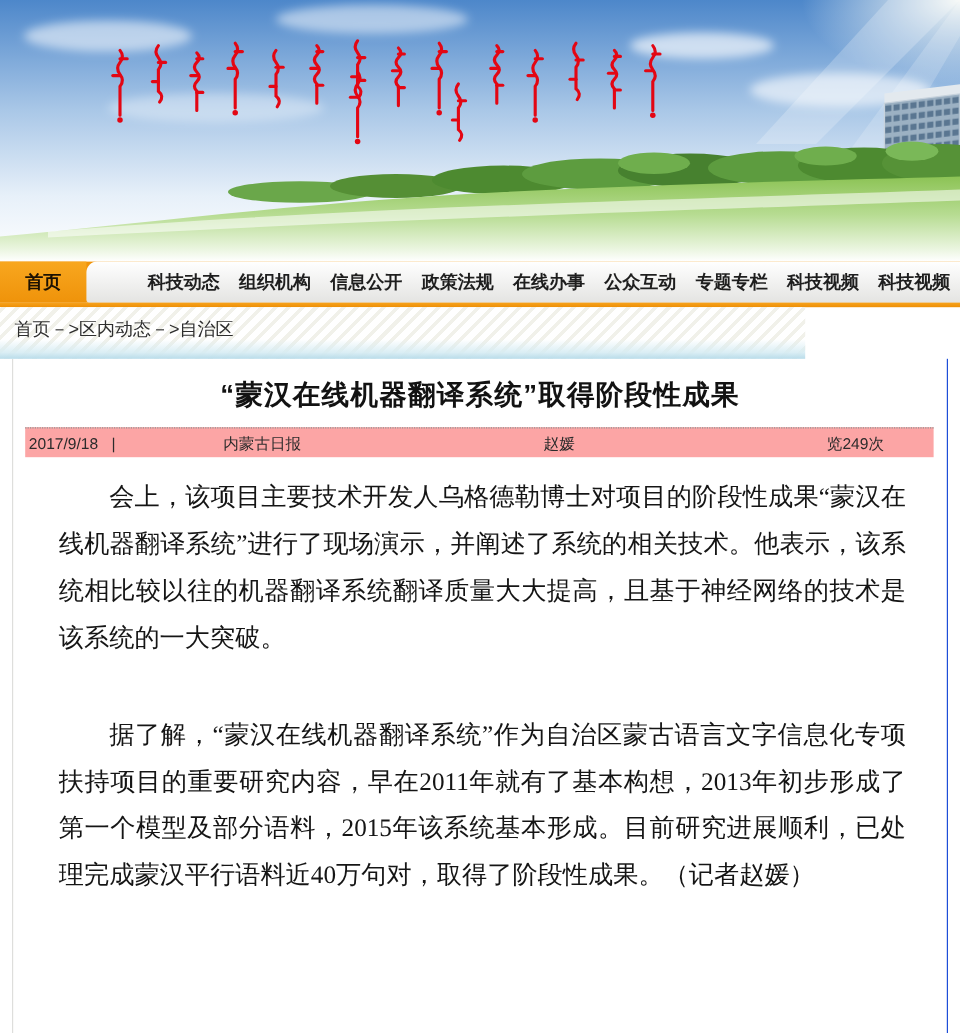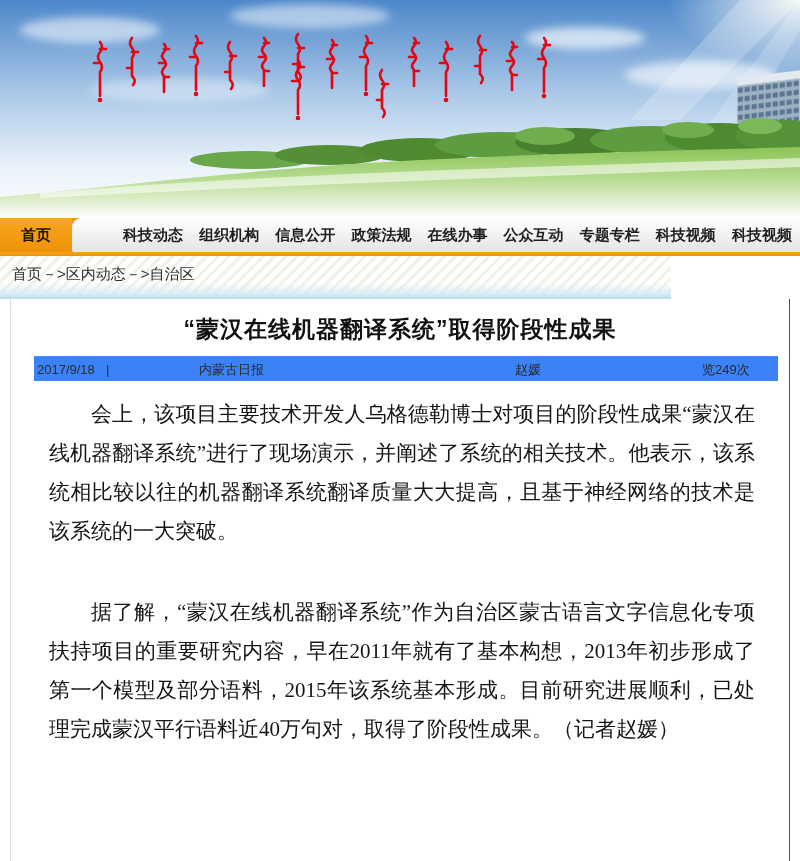--- a/index.html
+++ b/index.html
@@ -52,28 +52,28 @@
   
   .content {
     margin:0 10px; background:#fff; height:562px;
     border-left:1px solid #dededc; border-right:1px solid #1d4ed8;
   }
   .article-title {
     padding-top:15px; text-align:center;
     font-size:23px; font-weight:bold; color:#121212; letter-spacing:1px;
   }
   .meta-bar {
-    position:relative; margin:11px 11px 0 23px; height:25px;
-    background:#3b82f6; border-top:1px dotted #8f8f8f;
+    position:relative; margin:11px 11px 0 10px; height:25px;
+    background:#fca5a5; border-top:1px dotted #8f8f8f;
     font-size:13px; color:#2b2b2b; line-height:25px;
   }
   .meta-date   { position:absolute; left:3px; }
   .meta-sep    { position:absolute; left:72px; }
   .meta-source { position:absolute; left:165px; }
-  .meta-author { position:absolute; left:481px; }
+  .meta-author { position:absolute; left:432px; }
   .meta-views  { position:absolute; left:668px; }
 
   .article-body { padding:14px 34px 0 38px; }
   .para {
     font-family:"Liberation Serif", serif;
     font-size:21px; line-height:39px; color:#151515;
     text-indent:2em; text-align:justify; margin:0;
   }
   .para + .para { margin-top:42px; }
 </style>

